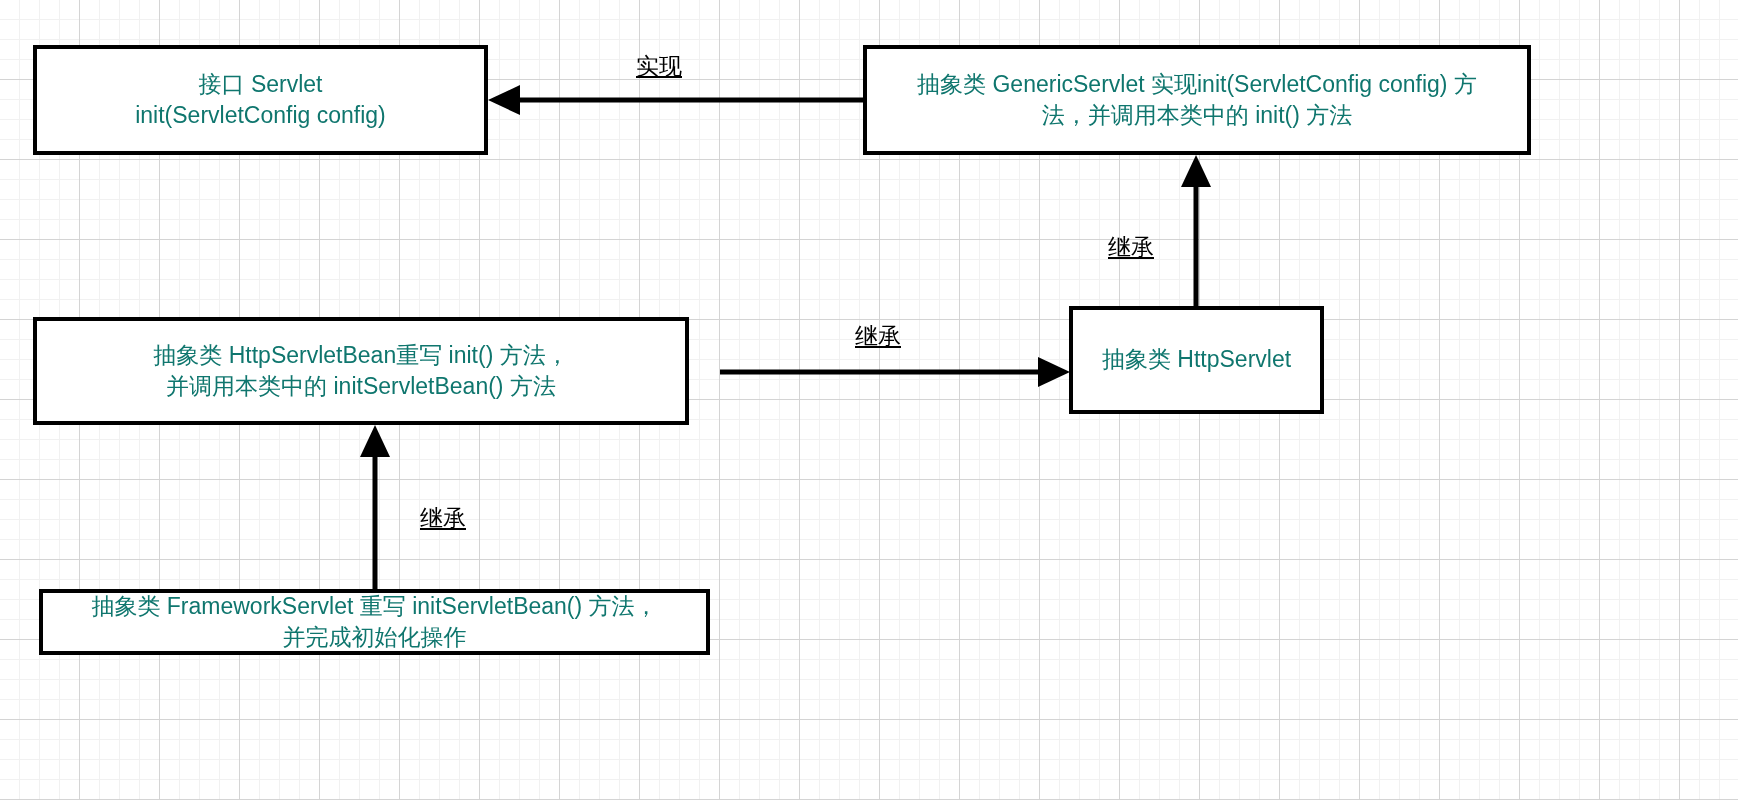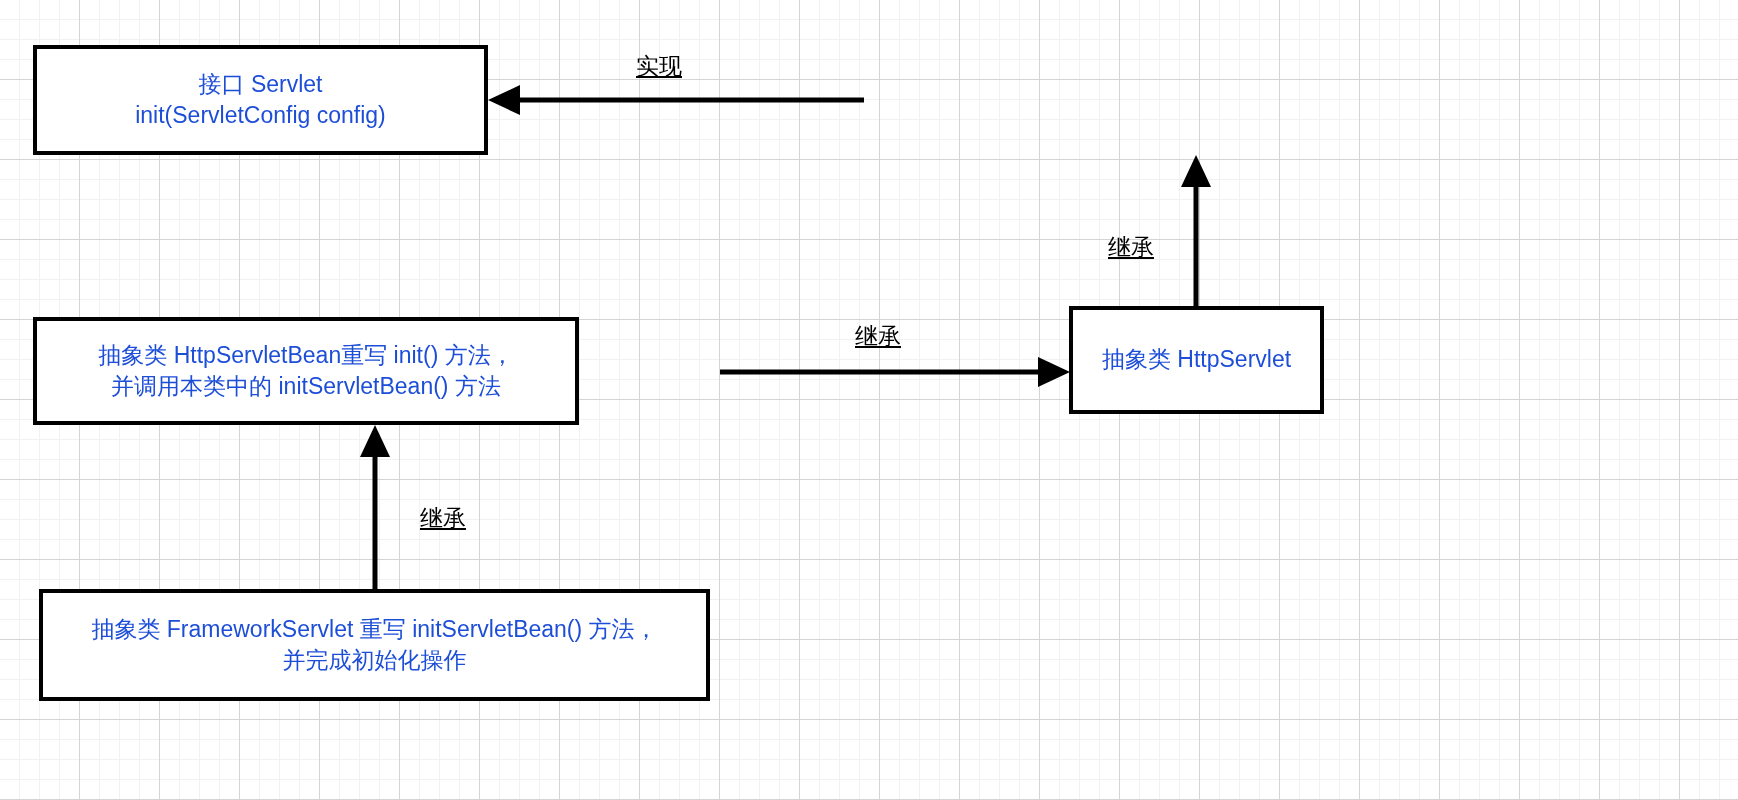--- a/index.html
+++ b/index.html
@@ -26,21 +26,21 @@
   }
   .node {
     position: absolute;
     box-sizing: border-box;
     border: 4px solid #000000;
     background: #ffffff;
     display: flex;
     align-items: center;
     justify-content: center;
     text-align: center;
-    color: #1d4ed8;
+    color: #0f766e;
     font-size: 23px;
     line-height: 1.35;
     white-space: pre-line;
     padding: 4px 10px;
   }
   .edge-label {
     position: absolute;
     color: #000000;
     font-size: 23px;
     line-height: 1;
@@ -76,27 +76,29 @@
   </svg>
 
   <svg class="arrow-svg" style="left:353px; top:423px; width:44px; height:168px;" viewBox="0 0 44 168">
     <line x1="22" y1="166" x2="22" y2="30"></line>
     <polygon points="22,2 7,34 37,34"></polygon>
   </svg>
 
   <div class="node" style="left:33px; top:45px; width:455px; height:110px;">接口 Servlet
 init(ServletConfig config)</div>
 
+  <div class="node" style="left:863px; top:45px; width:668px; height:110px;">抽象类 GenericServlet 实现init(ServletConfig config) 方
+法，并调用本类中的 init() 方法</div>
 
-  <div class="node" style="left:33px; top:317px; width:546px; height:108px;">抽象类 HttpServletBean重写 init() 方法，
+  <div class="node" style="left:33px; top:317px; width:656px; height:108px;">抽象类 HttpServletBean重写 init() 方法，
 并调用本类中的 initServletBean() 方法</div>
 
   <div class="node" style="left:1069px; top:306px; width:255px; height:108px;">抽象类 HttpServlet</div>
 
-  <div class="node" style="left:39px; top:589px; width:671px; height:112px;">抽象类 FrameworkServlet 重写 initServletBean() 方法，
+  <div class="node" style="left:39px; top:589px; width:671px; height:66px;">抽象类 FrameworkServlet 重写 initServletBean() 方法，
 并完成初始化操作</div>
 
   <div class="edge-label" style="left:636px; top:55px;">实现</div>
 
   <div class="edge-label" style="left:1108px; top:236px;">继承</div>
 
   <div class="edge-label" style="left:855px; top:325px;">继承</div>
 
   <div class="edge-label" style="left:420px; top:507px;">继承</div>
 

